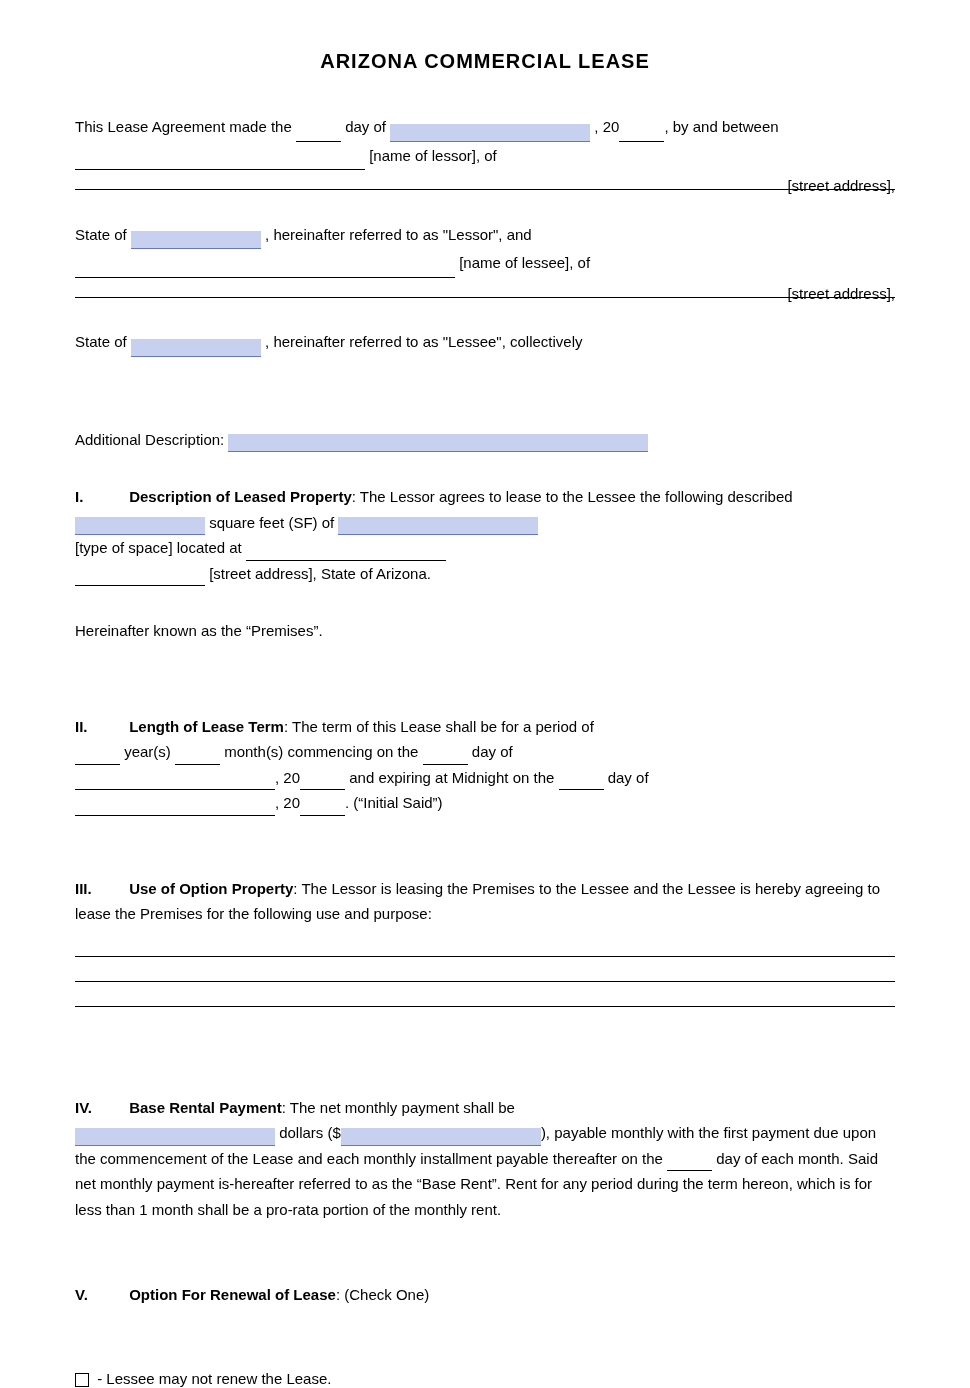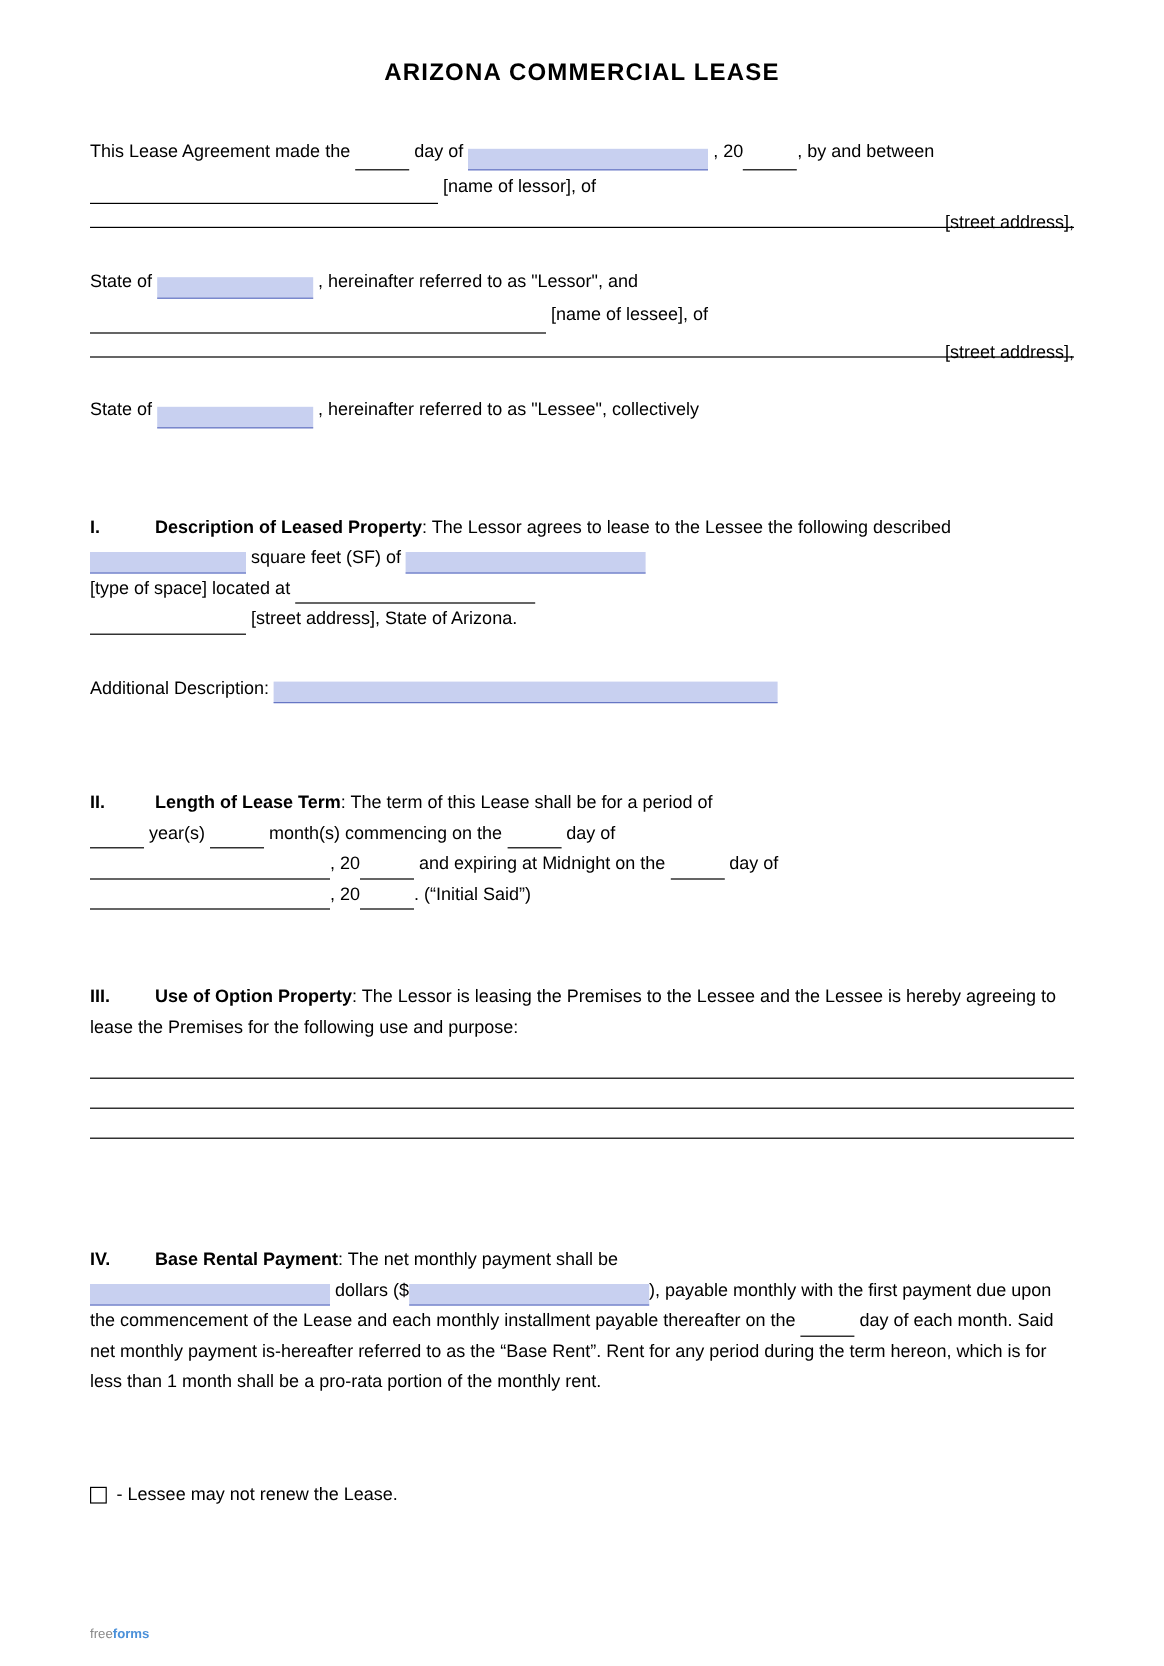--- a/index.html
+++ b/index.html
@@ -163,40 +163,43 @@
     <br>
     <span>State of</span>
     <span class="highlight-field medium"></span>
     <span>, hereinafter referred to as "Lessee", collectively</span>
     <br>
   </div>
 
   <div class="spacer"></div>
 
   <div class="section">
+    <span>Additional Description:</span>
+    <span class="highlight-field" style="min-width:420px;"></span>
+  </div>
+
+  <div class="section">
     <span class="roman">I.</span>
     <span style="display:inline;">
       <strong>Description of Leased Property</strong><span>: The Lessor agrees to lease to the Lessee the following described</span>
       <span class="highlight-field medium"></span>
       <span>square feet (SF) of</span>
       <span class="highlight-field long"></span>
       <br>
       <span>[type of space] located at</span>
       <span class="inline-field long"></span>
       <br>
       <span class="inline-field medium"></span>
       <span>[street address], State of Arizona.</span>
     </span>
   </div>
 
   <div class="section">
-    <span>Additional Description:</span>
-    <span class="highlight-field" style="min-width:420px;"></span>
-  </div>
-
+    <span>Hereinafter known as the “Premises”.</span>
+  </div>
 
   <div class="spacer"></div>
 
   <div class="section">
     <span class="roman">II.</span>
     <span>
       <strong>Length of Lease Term</strong><span>: The term of this Lease shall be for a period of</span>
       <br>
       <span class="inline-field short"></span>
       <span>year(s)</span>
@@ -243,20 +246,26 @@
       <br>
       <span class="highlight-field long"></span>
       <span>dollars ($</span><span class="highlight-field long"></span><span>), payable monthly with the first payment due upon the commencement of the Lease and each monthly installment payable thereafter on the</span>
       <span class="inline-field short"></span>
       <span>day of each month. Said net monthly payment is-hereafter referred to as the “Base Rent”. Rent for any period during the term hereon, which is for less than 1 month shall be a pro-rata portion of the monthly rent.</span>
     </span>
   </div>
 
   <div class="spacer" style="height:10px;"></div>
 
+  <div class="section">
+    <span class="roman">V.</span>
+    <span>
+      <strong>Option For Renewal of Lease</strong><span>: (Check One)</span>
+    </span>
+  </div>
 
   <div class="spacer" style="height:8px;"></div>
 
   <div class="section">
     <span class="checkbox"></span>
     <span>- Lessee may not renew the Lease.</span>
   </div>
 
   <div class="freeforms">
     <span class="free">free</span><span class="forms">forms</span>

